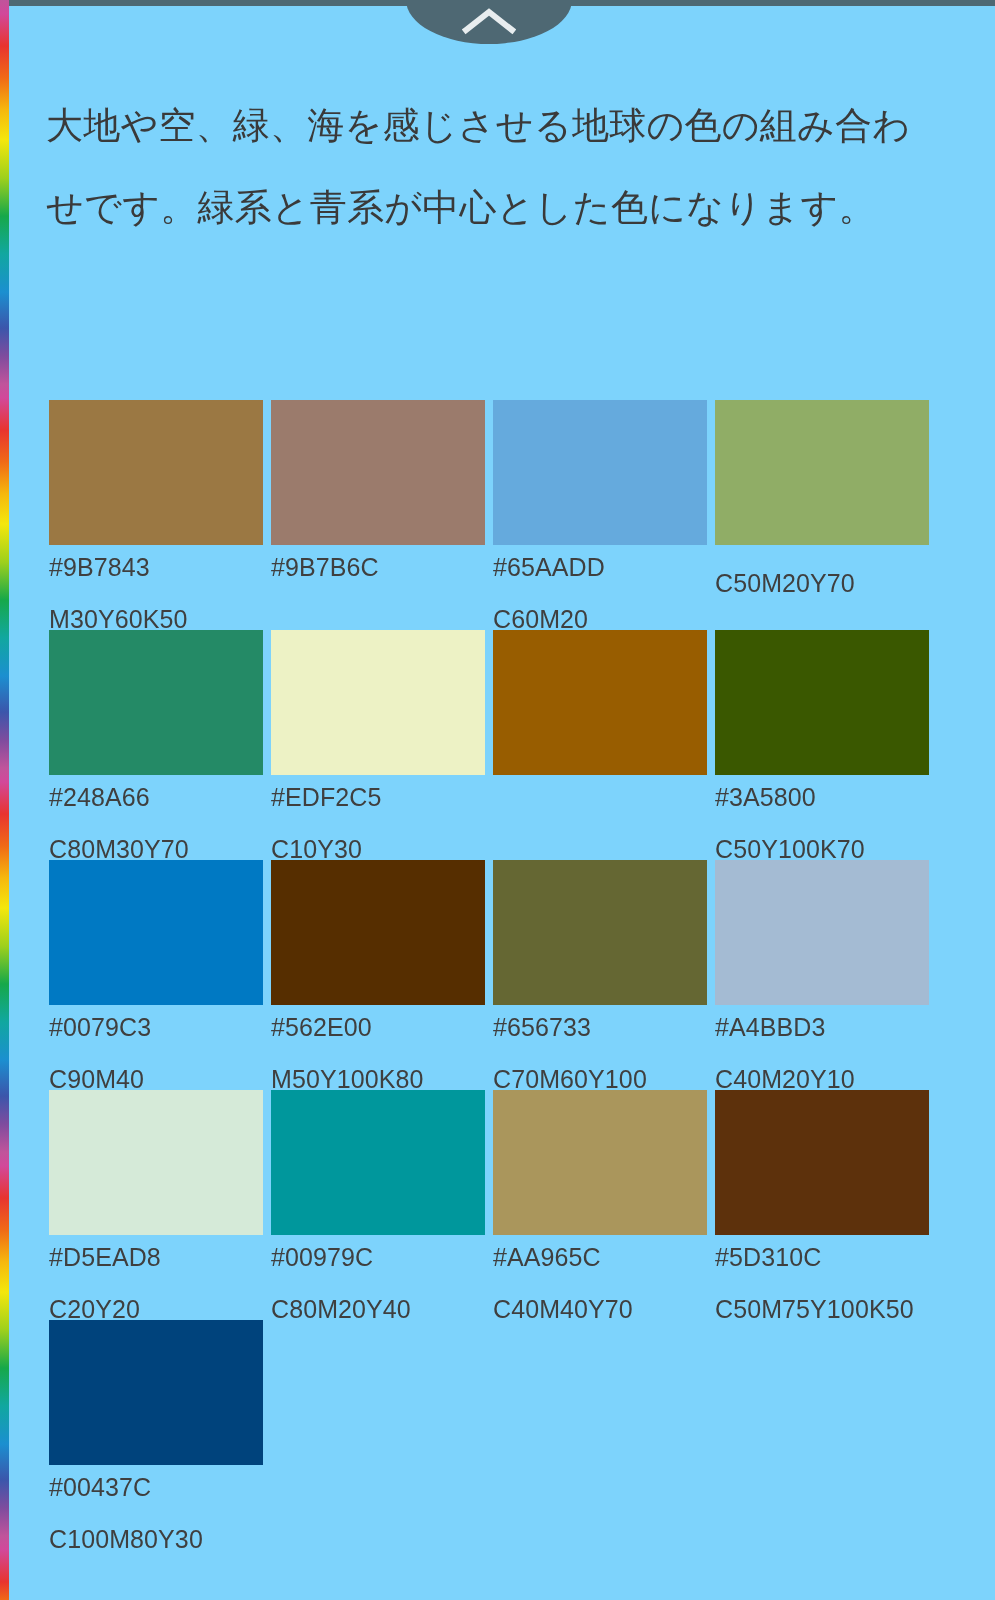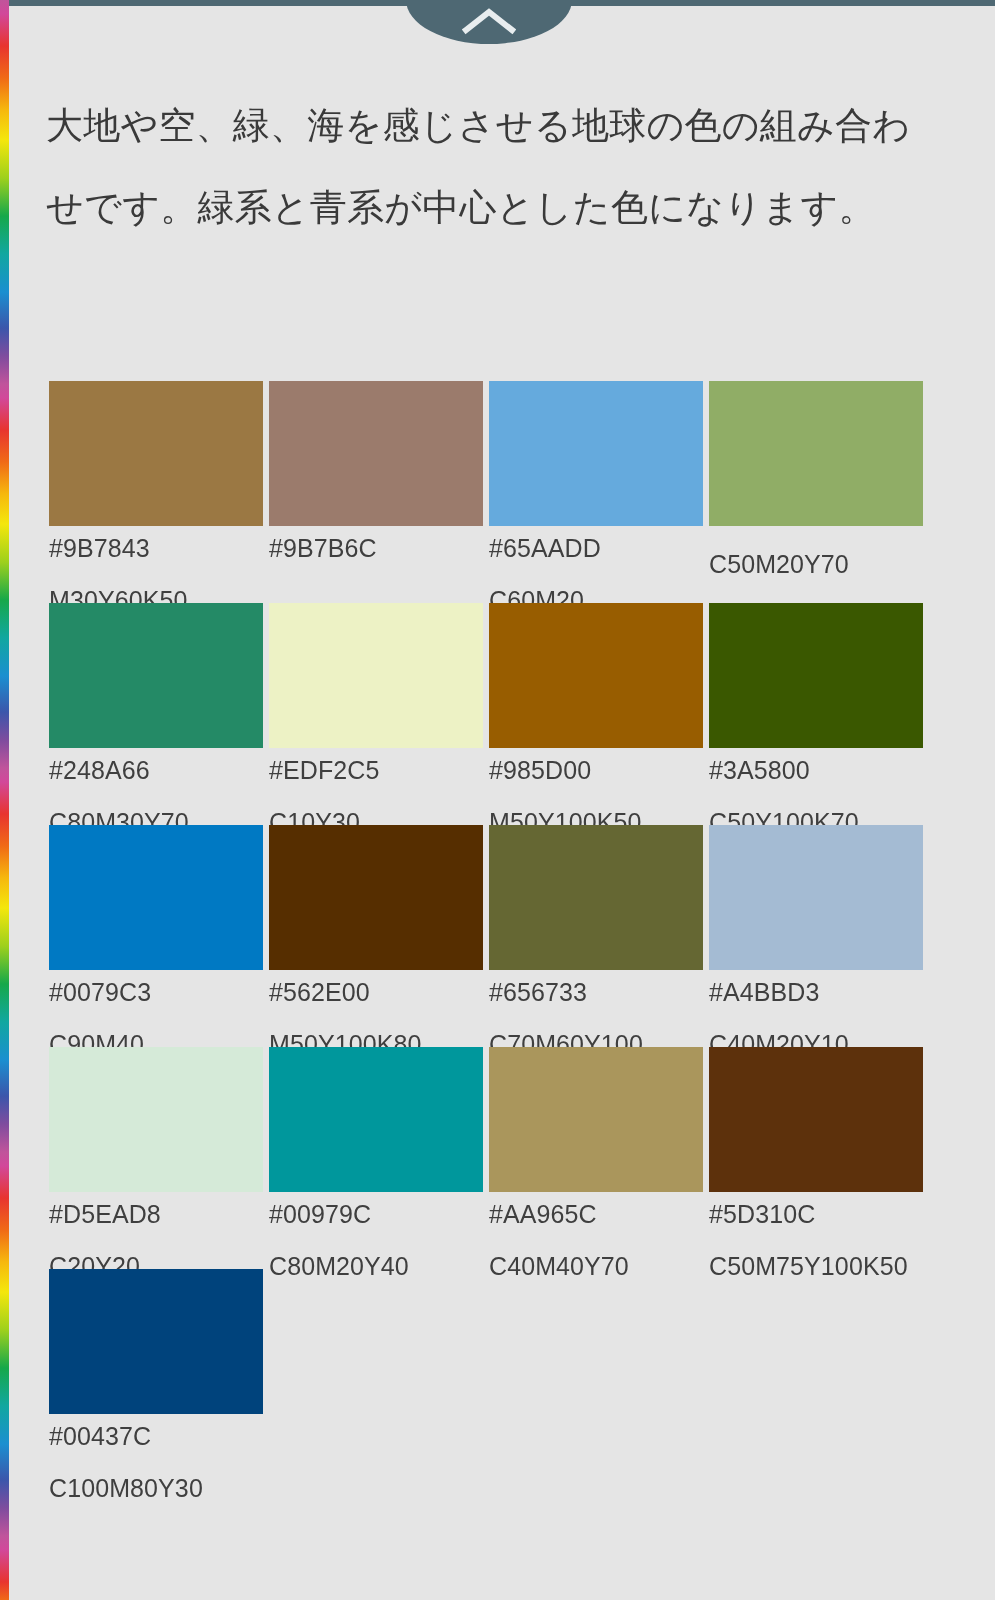--- a/index.html
+++ b/index.html
@@ -112,46 +112,47 @@
   }
   .scroll-top-btn svg { display: block; }
 
   
   .page {
     position: absolute;
     top: 6px;
     left: 9px;
     width: 986px;
     height: 1594px;
-    background: #e5e5e5;
+    background: #7dd3fc;
   }
 
   
   .description {
     position: absolute;
     left: 37px;
     top: 42px;
     width: 880px;
     font-size: 37px;
     line-height: 82px;
     color: #3a3a3a;
     letter-spacing: 0.2px;
     font-weight: 400;
   }
 
   
   .swatch-grid {
     position: absolute;
     left: 40px;
-    top: 375px;
+    top: 394px;
     width: 910px;
     display: grid;
     grid-template-columns: repeat(4, 214px);
     column-gap: 6px;
     row-gap: 0px;
+    gap: 8px;
   }
   .swatch-cell {
     width: 214px;
     height: 222px;
     position: relative;
   }
   .swatch-chip {
     width: 214px;
     height: 145px;
     display: block;
@@ -212,24 +213,20 @@
       </div>
       <div class="swatch-cell">
         <div class="swatch-chip" style="background: rgb(237, 242, 197);"></div>
         <div class="swatch-labels">
           <span class="swatch-hex">#EDF2C5</span>
           <span class="swatch-cmyk">C10Y30</span>
         </div>
       </div>
       <div class="swatch-cell">
         <div class="swatch-chip" style="background: rgb(152, 93, 0);"></div>
-        <div class="swatch-labels">
-          <span class="swatch-hex">#985D00</span>
-          <span class="swatch-cmyk">M50Y100K50</span>
-        </div>
       </div>
       <div class="swatch-cell">
         <div class="swatch-chip" style="background: rgb(58, 88, 0);"></div>
         <div class="swatch-labels">
           <span class="swatch-hex">#3A5800</span>
           <span class="swatch-cmyk">C50Y100K70</span>
         </div>
       </div>
       <div class="swatch-cell">
         <div class="swatch-chip" style="background: rgb(0, 121, 195);"></div>

